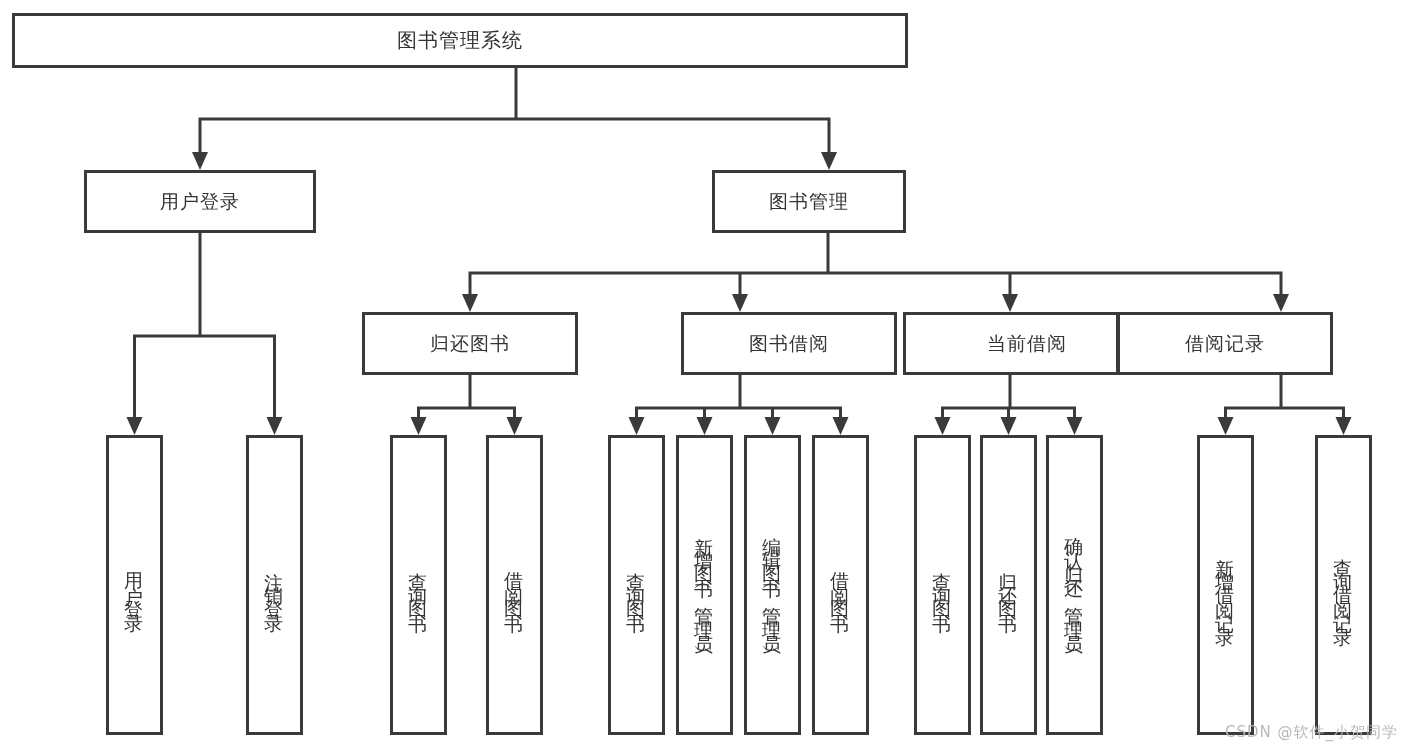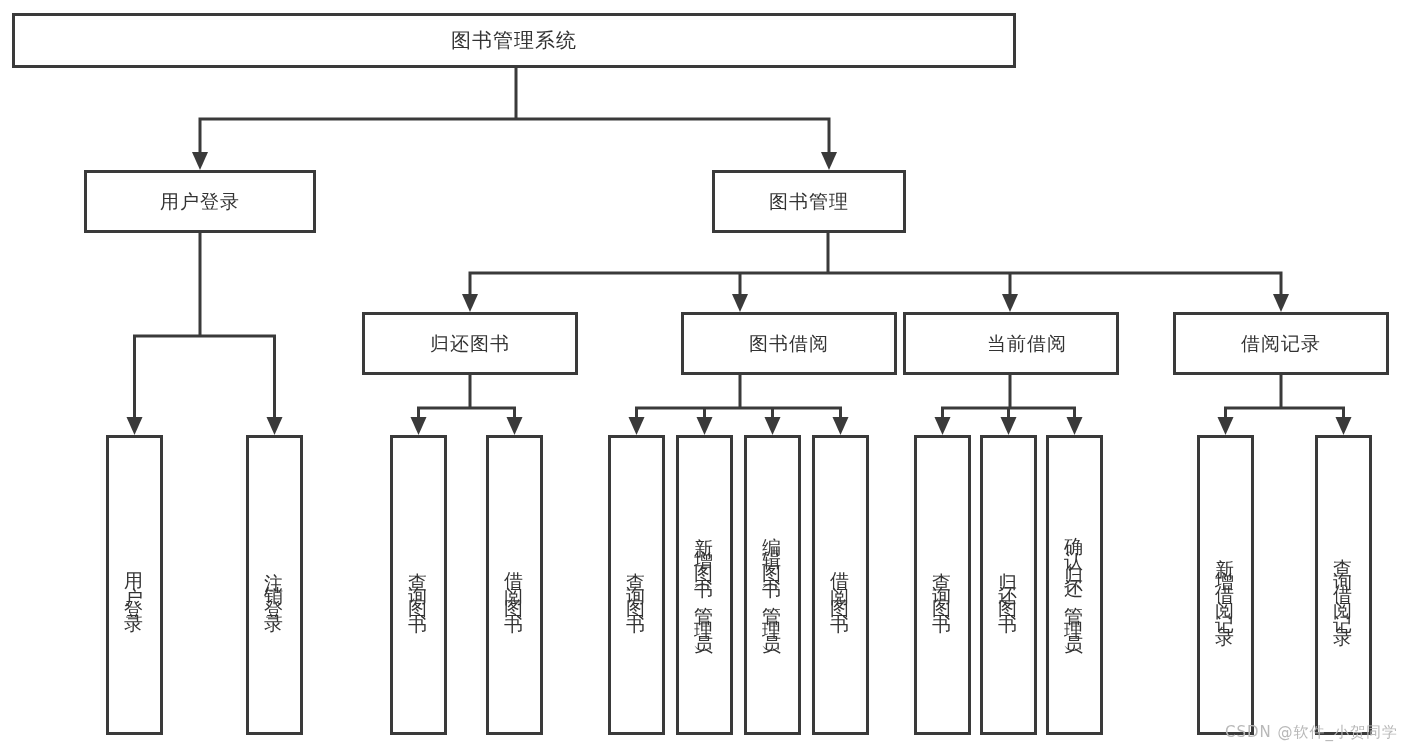--- a/index.html
+++ b/index.html
@@ -22,21 +22,21 @@
   }
   .box{
     position:absolute;
     box-sizing:border-box;
     border:3px solid var(--line);
     background:#fff;
     display:flex;align-items:center;justify-content:center;
     color:var(--text);
   }
   .hlabel{font-size:19px;letter-spacing:1px;white-space:nowrap;}
-  .root-box{left:12px;top:13px;width:1004px;height:55px;}
+  .root-box{left:12px;top:13px;width:896px;height:55px;}
   .root-box .hlabel{font-size:20px;}
   .lvl1{height:63px;top:170px;width:232px;}
   .lvl2{height:63px;top:312px;width:216px;}
   .leaf{top:435px;width:57px;height:300px;}
   .vlabel{
     writing-mode:vertical-rl;
     text-orientation:mixed;
     font-size:19px;
     letter-spacing:14px;
     white-space:nowrap;
@@ -103,21 +103,21 @@
 
   <div class="box lvl2" style="left:362px;">
     <span class="hlabel">归还图书</span>
   </div>
   <div class="box lvl2" style="left:633px;margin-left:48px;">
     <span class="hlabel">图书借阅</span>
   </div>
   <div class="box lvl2" style="left:903px;padding-left:32px;">
     <span class="hlabel">当前借阅</span>
   </div>
-  <div class="box lvl2" style="left:1173px;">
+  <div class="box lvl2" style="left:1117px;">
     <span class="hlabel">借阅记录</span>
   </div>
 
   <div class="box leaf" style="left:106px;">
     <span class="vlabel">用户登录</span>
   </div>
   <div class="box leaf" style="left:246px;">
     <span class="vlabel">注销登录</span>
   </div>
 

